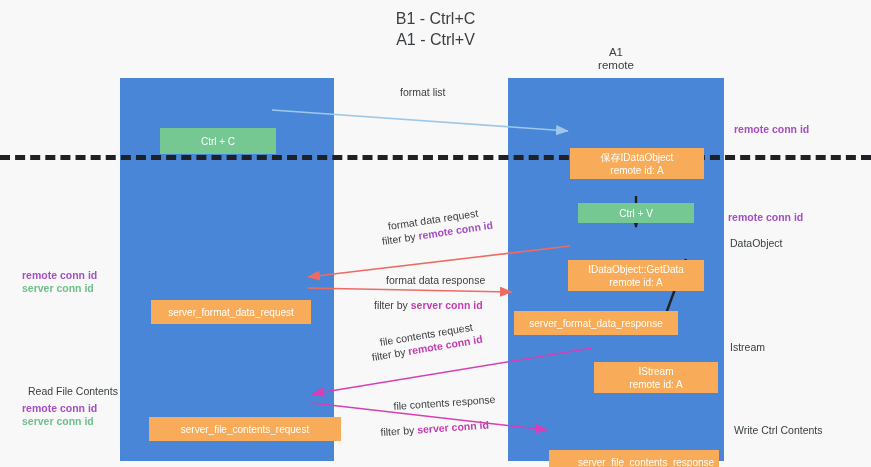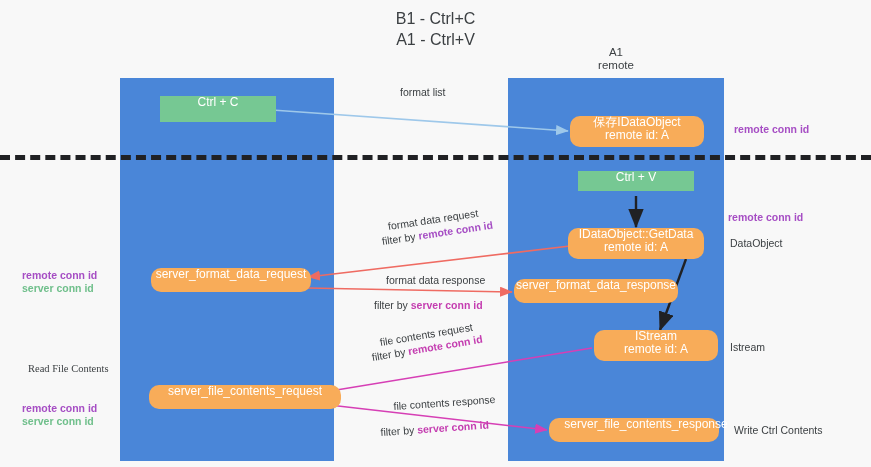--- a/index.html
+++ b/index.html
@@ -22,25 +22,25 @@
   .lane-head-b1{left:120px;top:46px;width:214px;}
   .lane-head-a1{left:508px;top:46px;width:216px;text-align:center;}
 
   .title{
     position:absolute;left:0;top:8px;width:871px;text-align:center;
     font-size:16px;line-height:21px;color:#3c4043;
   }
 
   .box{
     position:absolute;box-sizing:border-box;
-    display:flex;flex-direction:column;align-items:center;
-    text-align:center;color:#ffffff;font-size:12px;line-height:13px;
+    display:flex;flex-direction:column;align-items:center;justify-content:center;
+    text-align:center;color:#ffffff;font-size:10px;line-height:13px;margin-top:32px;
   }
   .box.green{background:#76c893;}
-  .box.orange{background:#f8ac59;border-radius:10px;}
+  .box.orange{background:#f8ac59;}
 
   .lbl{position:absolute;font-size:10.5px;line-height:13px;color:#3c4043;white-space:nowrap;}
   .purple{color:#a64ec4;font-weight:bold;}
   .green-t{color:#6fbf8b;font-weight:bold;}
   .magenta{color:#c43db0;font-weight:bold;}
 
   .rot{transform-origin:left bottom;}
   .rot-a{transform:rotate(-8.5deg);}
   .rot-b{transform:rotate(-9.5deg);}
 
@@ -163,17 +163,17 @@
 
   <div class="lbl purple" style="left:734px;top:123px;">remote conn id</div>
   <div class="lbl purple" style="left:728px;top:211px;">remote conn id</div>
   <div class="lbl" style="left:730px;top:237px;">DataObject</div>
   <div class="lbl" style="left:730px;top:341px;">Istream</div>
   <div class="lbl" style="left:734px;top:424px;">Write Ctrl Contents</div>
 
   <div class="lbl purple" style="left:22px;top:269px;">remote conn id</div>
   <div class="lbl green-t" style="left:22px;top:282px;">server conn id</div>
 
-  <div class="lbl" style="left:28px;top:362px;font-family:Liberation Serif, serif;">Read File Contents</div>
+  <div class="lbl" style="left:28px;top:385px;">Read File Contents</div>
   <div class="lbl purple" style="left:22px;top:402px;">remote conn id</div>
   <div class="lbl green-t" style="left:22px;top:415px;">server conn id</div>
 
 </div>
 
 </body></html>

